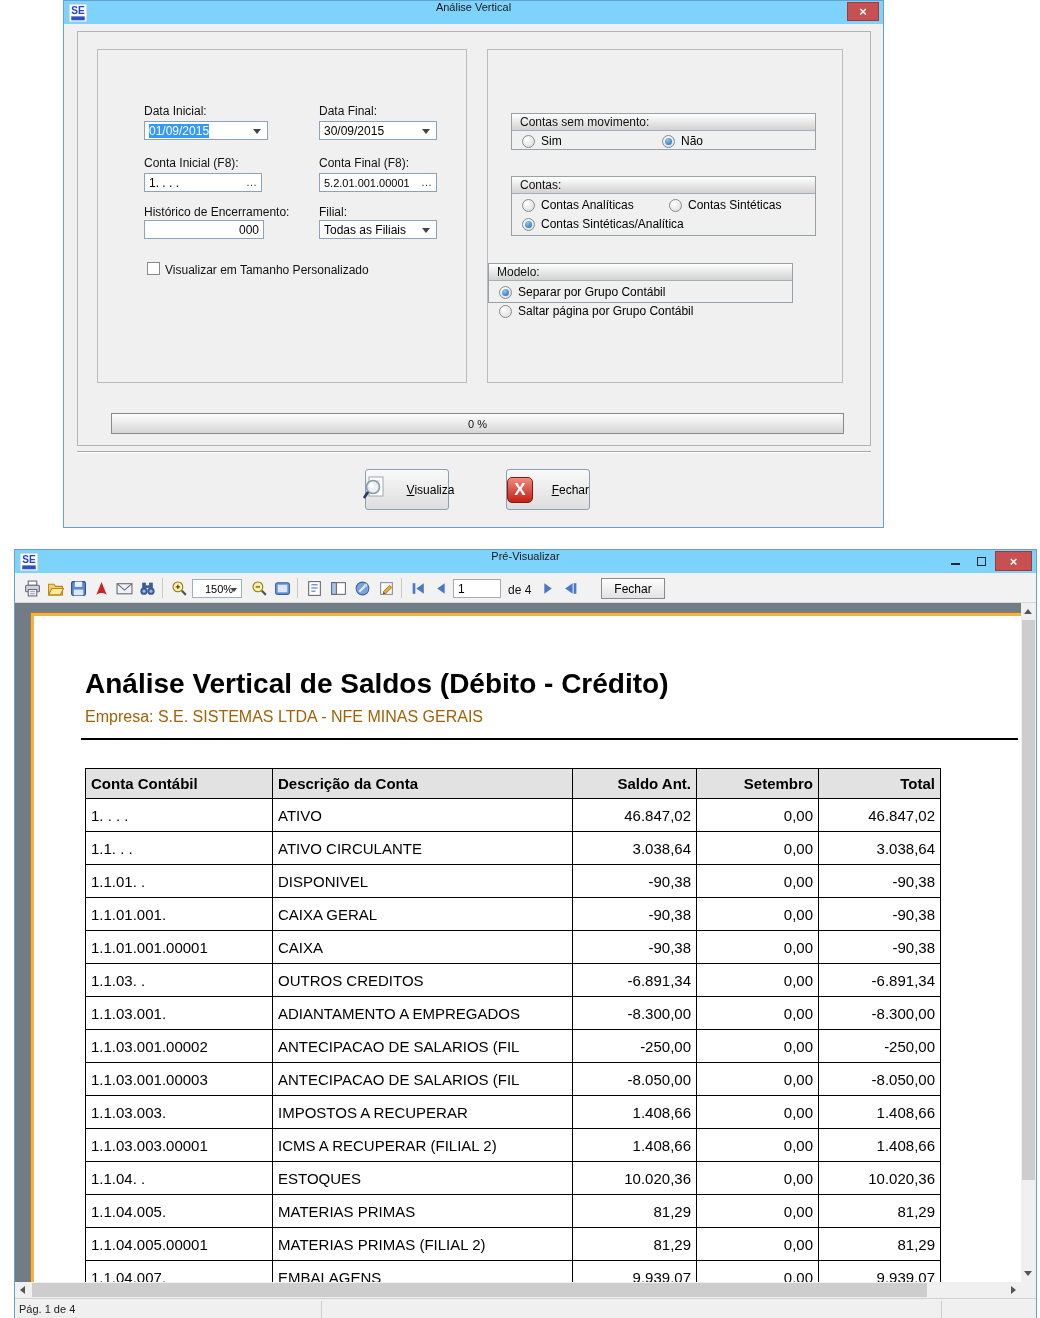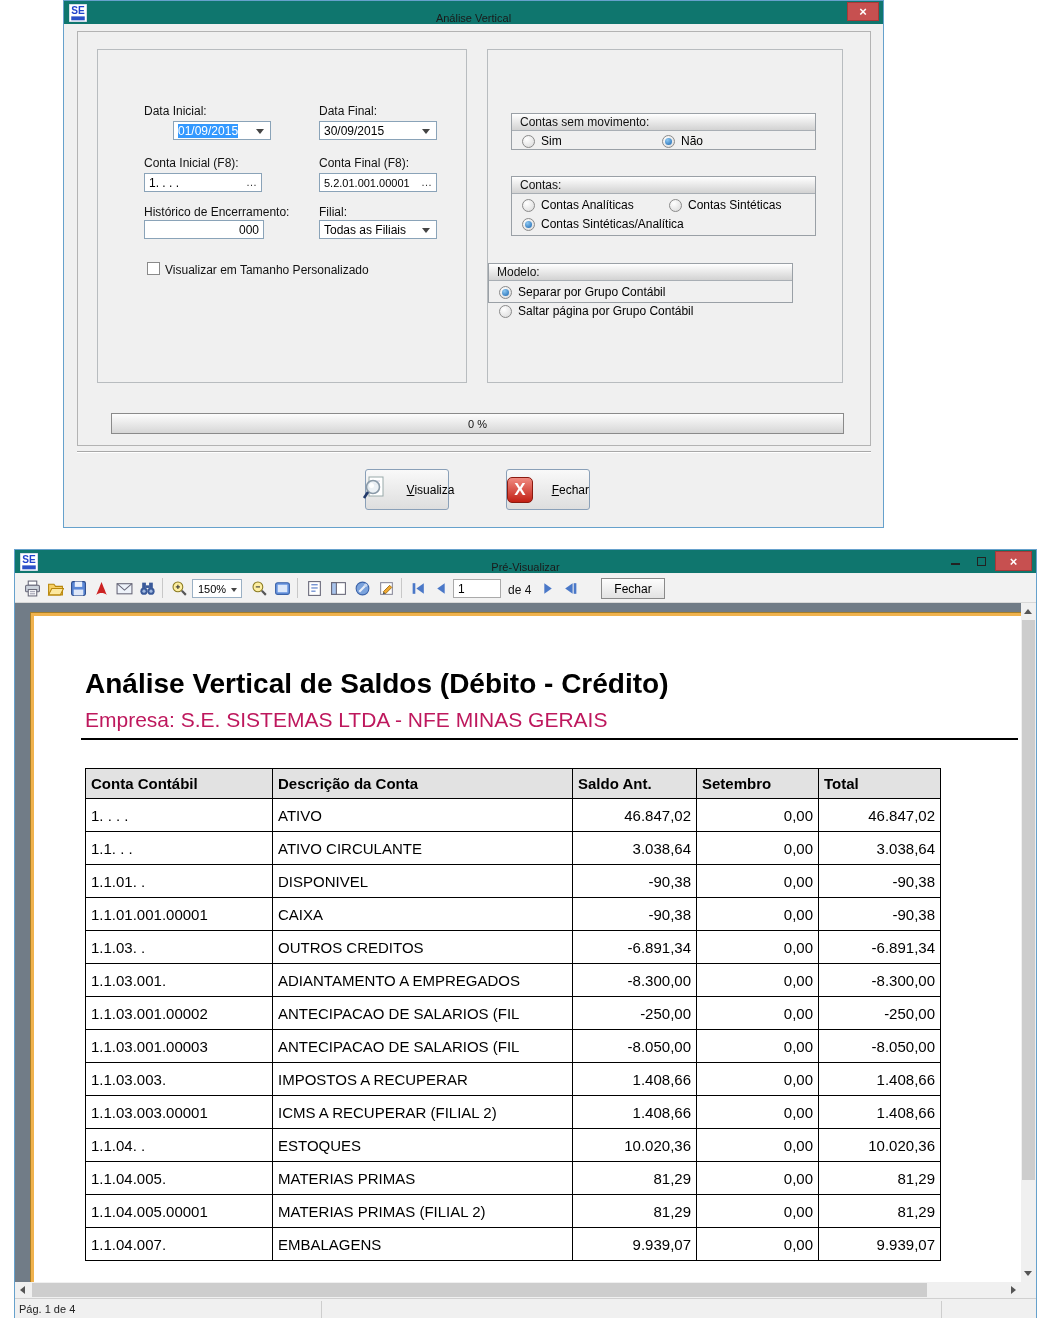--- a/index.html
+++ b/index.html
@@ -1,19 +1,19 @@
 <!DOCTYPE html>
 <html><head>
 <meta charset="utf-8">
 <style>
   * { margin:0; padding:0; box-sizing:border-box; }
   html,body { width:1040px; height:1318px; background:#fff; font-family:"Liberation Sans", sans-serif; position:relative; overflow:hidden; }
 
   .win { position:absolute; background:#f0f0f0; border:1px solid #66a1cc; }
-  .titlebar { position:absolute; left:0; top:0; right:0; height:23px; background:#0f766e; display:flex; align-items:flex-end; }
+  .titlebar { position:absolute; left:0; top:0; right:0; height:23px; background:#7dd3fc; display:flex; align-items:flex-start; }
   .titlebar .app-icon { position:absolute; left:5px; top:3px; width:18px; height:17px; }
   .titlebar .title { width:100%; text-align:center; font-size:11px; color:#1a1a1a; }
   .caption-btns { position:absolute; right:4px; top:1px; display:flex; align-items:center; gap:2px; }
   .cap-btn { height:19px; display:flex; align-items:center; justify-content:center; font-size:12px; color:#222; background:transparent; border:none; cursor:default; }
   .cap-min, .cap-restore { width:24px; }
   .cap-min .bar { width:9px; border-bottom:2px solid #222; margin-top:6px; }
   .cap-restore .sq { width:9px; height:9px; border:1.5px solid #222; }
   .cap-close { width:32px; background:#c75050; border:1px solid #a83838; color:#fff; font-size:13px; font-weight:bold; }
   .cap-close-wide { width:37px; height:20px; }
 
@@ -38,35 +38,35 @@
   .big-btn { position:absolute; width:84px; height:41px; border:1px solid #8aa0b8; border-radius:3px; background:linear-gradient(#f9f9f9,#dedede); display:flex; align-items:center; justify-content:center; gap:19px; font-size:12px; font-family:"Liberation Sans",sans-serif; }
   .big-btn .btn-label { display:inline-block; }
   .big-btn .btn-label::first-letter { text-decoration:underline; }
   .fechar-ico { width:26px; height:26px; border-radius:5px; background:linear-gradient(#f08a80,#c22015); border:1px solid #8a1a10; color:#fff; font-weight:bold; font-size:17px; line-height:24px; text-align:center; }
 
   
   .toolbar { position:absolute; left:0; top:24px; right:0; height:29px; background:#f2f2f2; border-bottom:1px solid #d8d8d8; }
   .tb-btn { position:absolute; top:3px; width:22px; height:22px; display:flex; align-items:center; justify-content:center; }
   .tb-btn svg { width:17px; height:17px; }
   .tb-sep { position:absolute; top:4px; width:1px; height:20px; background:#c8c8c8; }
-  .zoom-combo { position:absolute; top:5px; width:50px; height:19px; background:#fff; border:1px solid #9ab0c4; font-size:11px; display:flex; align-items:center; padding-left:5px; }
+  .zoom-combo { position:absolute; top:5px; width:50px; height:19px; background:#fff; border:1px solid #9ab0c4; font-size:11px; display:flex; align-items:center; padding-left:12px; }
   .zoom-combo .combo-arrow { position:absolute; right:4px; top:8px; width:0; height:0; border-left:3.5px solid transparent; border-right:3.5px solid transparent; border-top:4px solid #444; }
   .page-input { position:absolute; top:5px; width:48px; height:19px; border:1px solid #aaa; font-size:12px; padding-left:4px; font-family:"Liberation Sans",sans-serif; }
   .tb-label { position:absolute; top:9px; font-size:12px; color:#111; }
   .tb-fechar { position:absolute; top:4px; width:64px; height:21px; border:1px solid #8a8a8a; background:linear-gradient(#fdfdfd,#e2e2e2); font-size:12px; font-family:"Liberation Sans",sans-serif; }
 
   .viewport { position:absolute; left:0; top:53px; width:1006px; height:679px; background:#717c87; overflow:hidden; }
   .page { position:absolute; left:16px; top:10px; width:1150px; height:1500px; background:#fff; border:3px solid #f0b24d; box-shadow:0 0 0 1px #a87f28; }
   .report-title { position:absolute; left:51px; top:52px; font-size:28px; font-weight:bold; color:#000; }
-  .report-subtitle { position:absolute; left:51px; top:92px; font-size:21px; color:#be185d; }
+  .report-subtitle { position:absolute; left:51px; top:92px; font-size:16px; color:#a16207; }
   .report-rule { position:absolute; left:47px; top:122px; width:937px; height:2px; background:#000; }
   table.report { position:absolute; left:51px; top:152px; border-collapse:collapse; table-layout:fixed; }
   table.report th, table.report td { border:1.5px solid #000; font-size:15px; padding:0 5px; overflow:hidden; white-space:nowrap; }
   table.report th { height:30px; background:#e2e2e2; font-weight:bold; text-align:left; }
-  table.report th.num { text-align:left; }
+  table.report th.num { text-align:right; }
   table.report td { height:33px; text-align:left; }
   table.report td.num { text-align:right; }
 
   .vscroll { position:absolute; right:0; top:53px; width:15px; height:679px; background:#f0f0f0; }
   .vscroll .thumb { position:absolute; left:1px; top:17px; width:13px; height:560px; background:#cdcdcd; }
   .hscroll { position:absolute; left:0; top:732px; width:1006px; height:16px; background:#f0f0f0; }
   .hscroll .thumb { position:absolute; left:17px; top:1px; width:895px; height:14px; background:#cdcdcd; }
   .scroll-arrow { position:absolute; width:0; height:0; }
   .arr-up    { border-left:4px solid transparent; border-right:4px solid transparent; border-bottom:5px solid #555; }
   .arr-down  { border-left:4px solid transparent; border-right:4px solid transparent; border-top:5px solid #555; }
@@ -93,21 +93,21 @@
     <div class="caption-btns">
       <button class="cap-btn cap-close">×</button>
     </div>
   </div>
 
   <div class="main-panel"></div>
 
   <div class="groupbox" style="left:33px; top:48px; width:370px; height:334px;"></div>
 
   <span class="fld-label" style="left:80px; top:103px;">Data Inicial:</span>
-  <div class="field" style="left:80px; top:120px; width:98px;margin-left:29px;">
+  <div class="field" style="left:80px; top:120px; width:124px;">
     <span class="val selected">01/09/2015</span>
     <span class="combo-arrow"></span>
   </div>
 
   <span class="fld-label" style="left:255px; top:103px;">Data Final:</span>
   <div class="field" style="left:255px; top:120px; width:118px;">
     <span class="val">30/09/2015</span>
     <span class="combo-arrow"></span>
   </div>
 
@@ -392,20 +392,27 @@
               <td class="num">3.038,64</td>
             </tr>
             <tr>
               <td>1.1.01. .</td>
               <td>DISPONIVEL</td>
               <td class="num">-90,38</td>
               <td class="num">0,00</td>
               <td class="num">-90,38</td>
             </tr>
             <tr>
+              <td>1.1.01.001.</td>
+              <td>CAIXA GERAL</td>
+              <td class="num">-90,38</td>
+              <td class="num">0,00</td>
+              <td class="num">-90,38</td>
+            </tr>
+            <tr>
               <td>1.1.01.001.00001</td>
               <td>CAIXA</td>
               <td class="num">-90,38</td>
               <td class="num">0,00</td>
               <td class="num">-90,38</td>
             </tr>
             <tr>
               <td>1.1.03. .</td>
               <td>OUTROS CREDITOS</td>
               <td class="num">-6.891,34</td>

